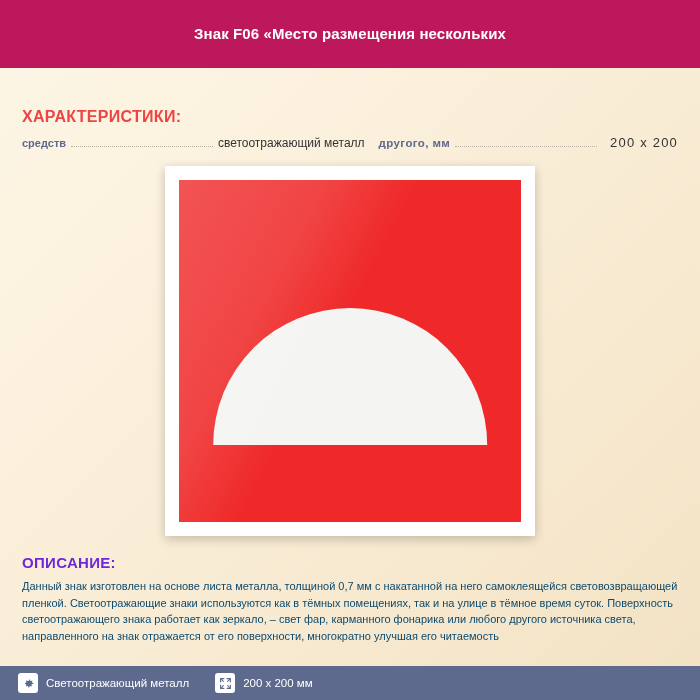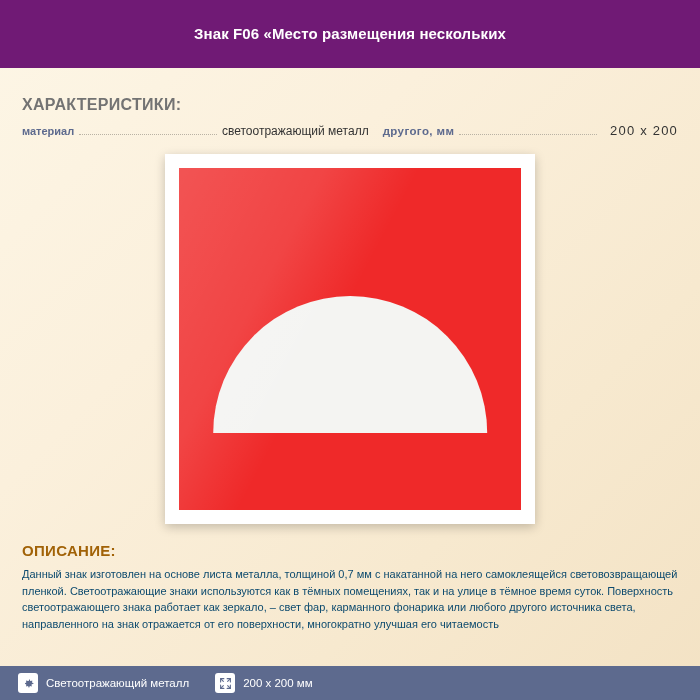--- a/index.html
+++ b/index.html
@@ -16,21 +16,21 @@
   }
   .page {
     position: absolute;
     inset: 0;
     display: flex;
     flex-direction: column;
   }
 
   
   .header {
-    background: #701a75;
+    background: #be185d;
     color: #ffffff;
     height: 68px;
     display: flex;
     align-items: center;
     justify-content: center;
     text-align: center;
     flex: 0 0 auto;
   }
   .header-title {
     font-size: 15px;
@@ -41,25 +41,25 @@
   }
 
   
   .content {
     flex: 1 1 auto;
     padding: 0 22px;
     position: relative;
   }
 
   .section-title {
-    color: #737373;
+    color: #ef4444;
     font-size: 16px;
     font-weight: bold;
     letter-spacing: 0.3px;
-    margin-top: 28px;
+    margin-top: 40px;
     margin-bottom: 9px;
   }
 
   .spec-row {
     display: flex;
     align-items: baseline;
     font-size: 11.5px;
     color: #4a4a4a;
     white-space: nowrap;
   }
@@ -131,21 +131,21 @@
     transform: translateX(-50%);
     bottom: 22.5%;
     width: 80%;
     height: 40%;
     background: #f4f4f2;
     border-radius: 1000px 1000px 0 0;
   }
 
   
   .desc-title {
-    color: #a16207;
+    color: #6d28d9;
     font-size: 15px;
     font-weight: bold;
     letter-spacing: 0.3px;
     margin-top: 18px;
     margin-bottom: 7px;
   }
   .desc-text {
     font-size: 11px;
     line-height: 1.5;
     color: #0c4a6e;
@@ -189,21 +189,21 @@
     <div class="header-title">
       <span>Знак F06 «Место размещения нескольких</span><br>
     </div>
   </div>
 
   <div class="content">
 
     <div class="section-title">ХАРАКТЕРИСТИКИ:</div>
 
     <div class="spec-row">
-      <span class="spec-label">материал</span>
+      <span class="spec-label">средств</span>
       <span class="dots"></span>
       <span class="spec-value">светоотражающий металл</span>
       <span class="spec-label2">другого,  мм</span>
       <span class="dots"></span>
       <span class="spec-value2">200  x  200</span>
     </div>
 
     <div class="sign-wrap">
       <div class="sign-card">
         <div class="sign-inner">

